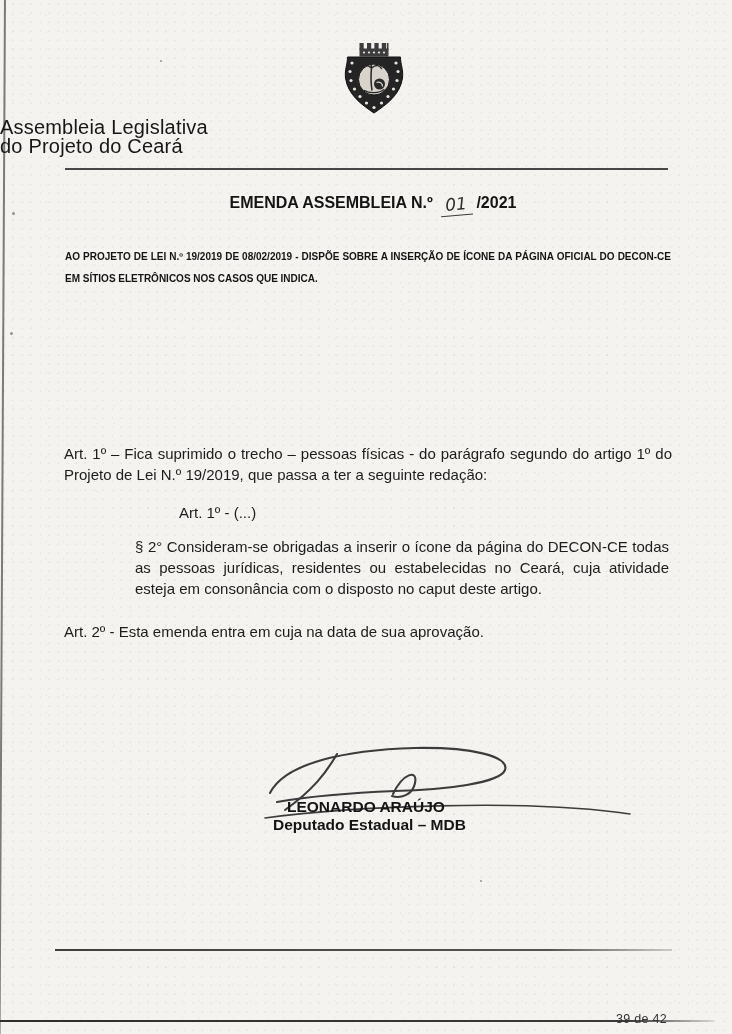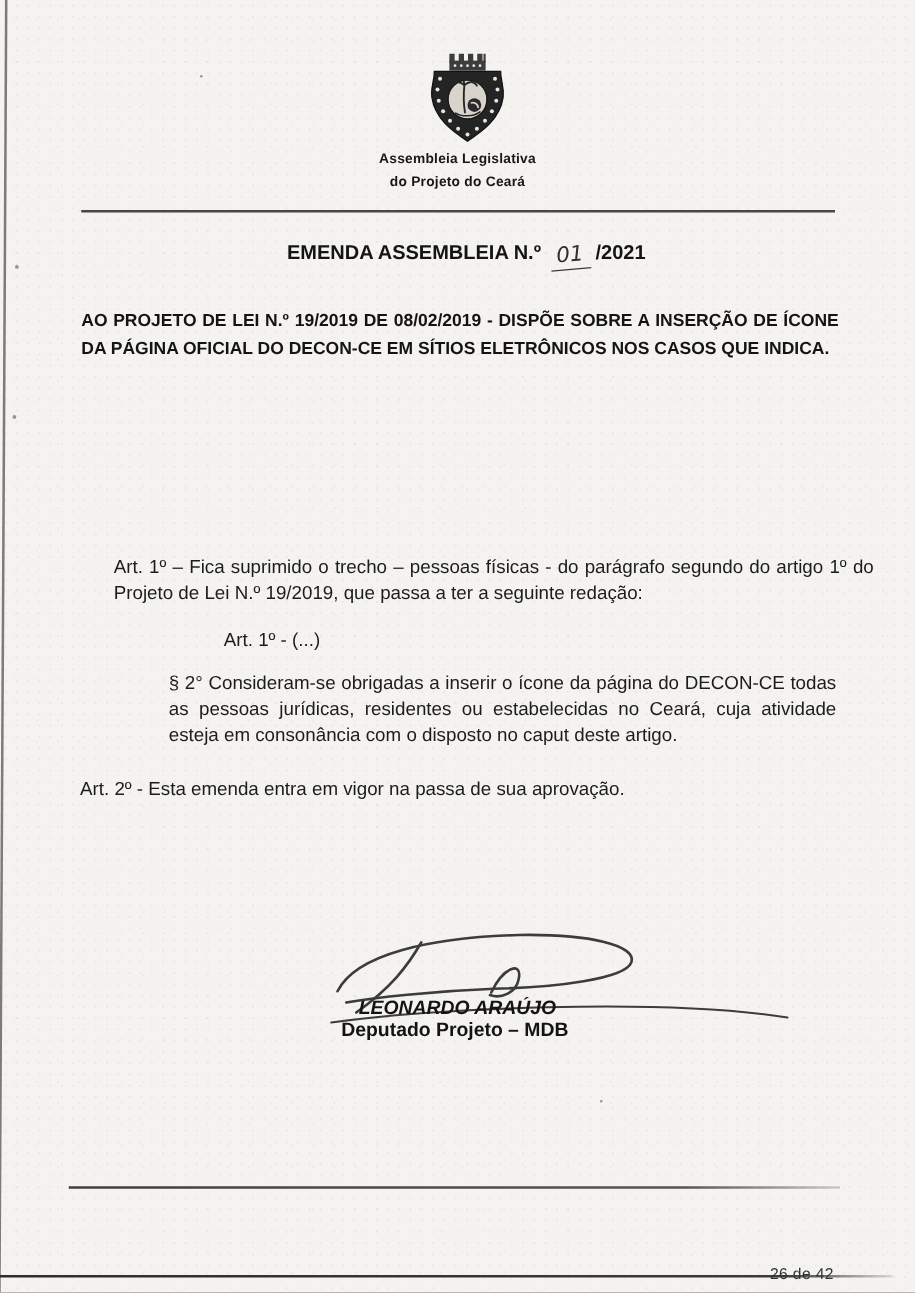--- a/index.html
+++ b/index.html
@@ -16,45 +16,45 @@
     background-position:0 0,4px 7px;
     font-family:"Liberation Sans", sans-serif;
     color:#1c1c1c;
   }
   .abs{position:absolute;}
   
   .edge-line{left:4px;top:-4px;width:1.6px;height:1044px;background:#5c5c5c;transform:rotate(0.3deg);transform-origin:top left;opacity:.8;}
   .speck{width:3px;height:3px;border-radius:50%;background:#6b6b6b;opacity:.7;}
   
   .crest{left:337px;top:42px;width:74px;height:74px;}
-  .org{left:0;right:0;top:118px;text-align:center;font-weight:700;font-size:11px;line-height:19px;color:#171717;letter-spacing:.2px;}
+  .org{left:0;right:0;top:118px;font-weight:400;font-size:20px;line-height:19px;color:#171717;letter-spacing:.2px;}
   .rule-header{left:65px;top:168px;width:603px;height:2px;background:#474747;}
   
   .title{left:0;right:0;top:192px;text-align:center;font-weight:700;font-size:16px;color:#141414;padding-left:14px;}
   .hand-number{
     display:inline-block;
     font-family:"DejaVu Sans", sans-serif;
     font-style:italic;font-weight:400;font-size:17px;color:#2e2e2e;
     border-bottom:1.6px solid #3a3a3a;
     padding:0 5px 1px 5px;margin:0 5px 0 7px;
     transform:rotate(-5deg) translateY(2px);
   }
   
   .blk{font-size:15px;line-height:21px;text-align:justify;}
   .bold{font-weight:700;color:#141414;}
-  .subject{left:65px;top:246px;width:606px;font-size:14px;line-height:21.5px;}
+  .subject{left:65px;top:246px;width:606px;font-size:10px;line-height:21.5px;}
   .epigraph{left:352px;top:334px;width:322px;font-size:15.5px;line-height:22px;}
-  .art1{left:64px;top:443px;width:608px;margin-left:27px;}
+  .art1{left:64px;top:443px;width:608px;}
   .art1-citation{left:135px;top:502px;width:400px;margin-left:44px;}
   .paragraph2{left:135px;top:536px;width:534px;}
   .art2{left:64px;top:621px;width:608px;}
   .closing{left:65px;top:691px;width:606px;font-size:15.5px;line-height:22px;}
   
   .sig-svg{left:225px;top:738px;width:410px;height:92px;}
-  .sig-name{left:287px;top:798px;font-weight:700;font-size:15.5px;color:#141414;font-style:italic;}
+  .sig-name{left:287px;top:798px;font-weight:700;font-size:15.5px;color:#141414;}
   .sig-role{left:273px;top:816px;font-weight:700;font-size:15.5px;color:#141414;}
   
   .rule-mid{left:55px;top:949px;width:617px;height:1.6px;
     background:linear-gradient(to right,#3f3f3f,#555 80%,rgba(85,85,85,.25));}
   .rule-bottom{left:0;top:1020px;width:714px;height:2px;
     background:linear-gradient(to right,#2e2e2e,#3a3a3a 88%,rgba(58,58,58,.15));}
   .page-indicator{left:616px;top:1012px;font-size:12.5px;color:#333;letter-spacing:.3px;}
 </style>
 </head>
 <body>
@@ -121,31 +121,31 @@
   <div class="abs title">
     <span>EMENDA ASSEMBLEIA N.º</span><span class="hand-number">01</span><span>/2021</span>
   </div>
 
   <div class="abs blk bold subject">AO PROJETO DE LEI N.º 19/2019 DE 08/02/2019 - DISPÕE SOBRE A INSERÇÃO DE ÍCONE DA PÁGINA OFICIAL DO DECON-CE EM SÍTIOS ELETRÔNICOS NOS CASOS QUE INDICA.</div>
 
 
   <div class="abs blk art1">Art. 1º – Fica suprimido o trecho – pessoas físicas - do parágrafo segundo do artigo 1º do Projeto de Lei N.º 19/2019, que passa a ter a seguinte redação:</div>
   <div class="abs blk art1-citation">Art. 1º - (...)</div>
   <div class="abs blk paragraph2">§ 2° Consideram-se obrigadas a inserir o ícone da página do DECON-CE todas as pessoas jurídicas, residentes ou estabelecidas no Ceará, cuja atividade esteja em consonância com o disposto no caput deste artigo.</div>
-  <div class="abs blk art2">Art. 2º - Esta emenda entra em vigor na passa de sua aprovação.</div>
+  <div class="abs blk art2">Art. 2º - Esta emenda entra em cuja na data de sua aprovação.</div>
 
 
   <svg class="abs sig-svg" viewBox="0 0 410 92">
     <g fill="none" stroke="#3c3c3c" stroke-width="2.1" stroke-linecap="round">
       <path d="M45 55 C60 25 120 12 190 10 C245 9 285 18 280 32 C275 45 220 52 170 53 C120 55 75 60 52 64"></path>
       <path d="M112 16 C101 35 88 52 60 72"></path>
       <path d="M168 56 C178 35 193 31 190 45 C188 57 175 61 167 58"></path>
       <path d="M40 80 C120 69 300 60 405 76" stroke-width="1.6"></path>
     </g>
   </svg>
   <div class="abs sig-name">LEONARDO ARAÚJO</div>
-  <div class="abs sig-role">Deputado Projeto – MDB</div>
+  <div class="abs sig-role">Deputado Estadual – MDB</div>
 
   <div class="abs rule-mid"></div>
   <div class="abs rule-bottom"></div>
-  <div class="abs page-indicator">26 de 42</div>
+  <div class="abs page-indicator">39 de 42</div>
 
 </div>
 
 </body></html>

